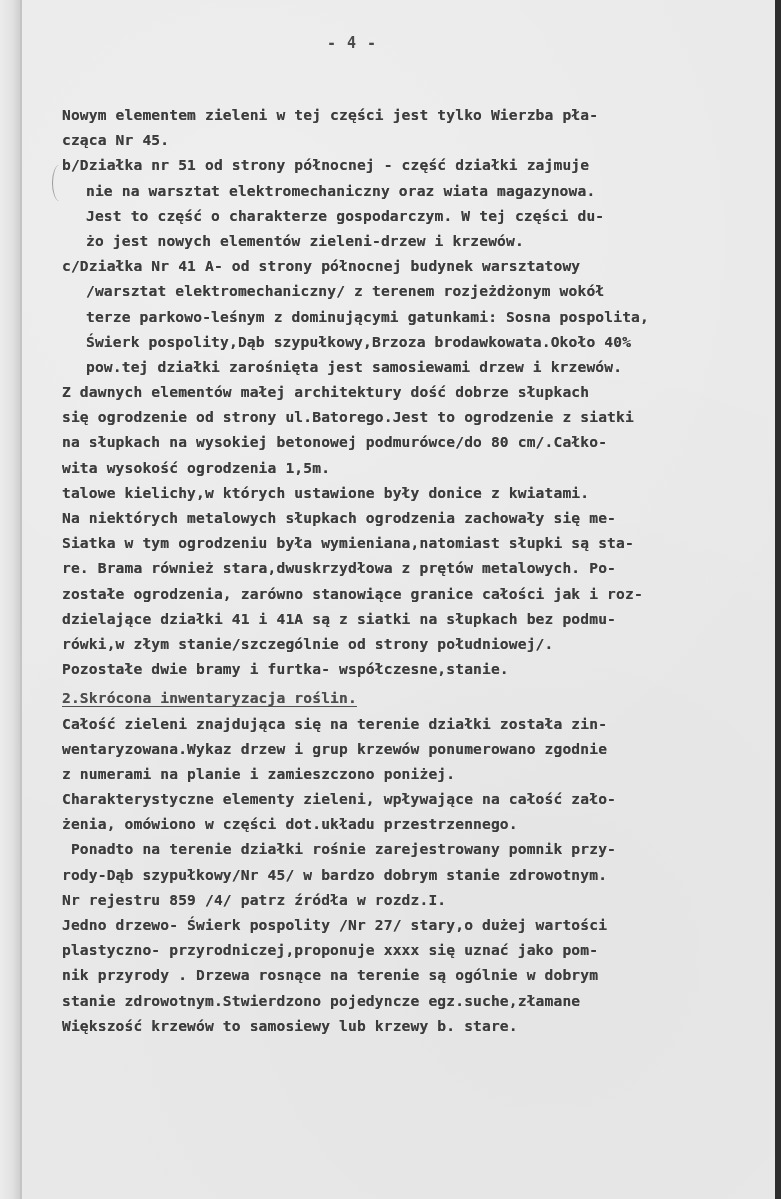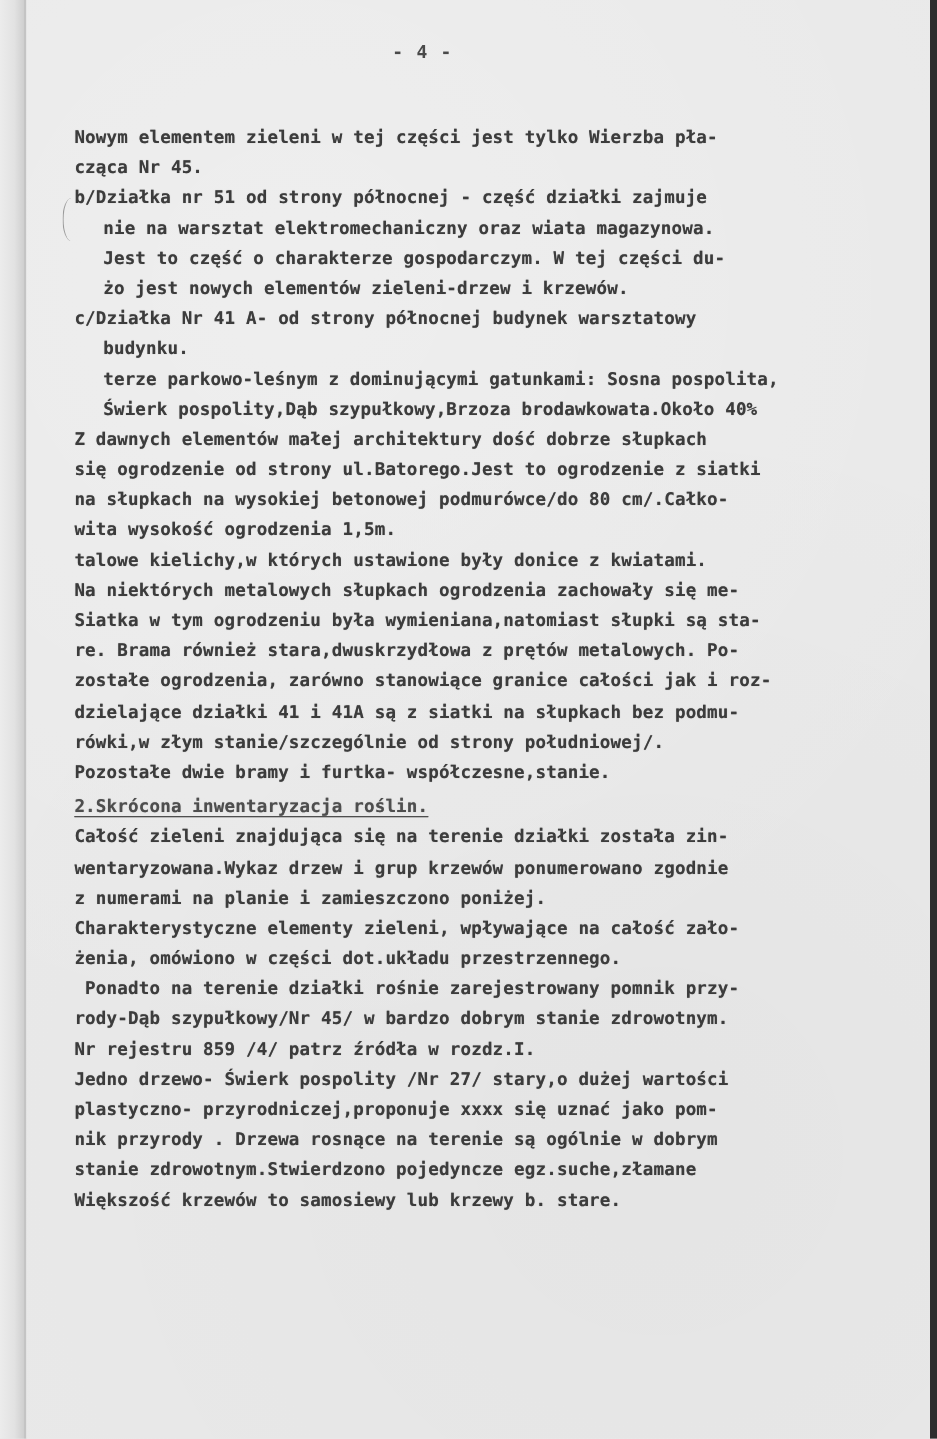--- a/index.html
+++ b/index.html
@@ -115,26 +115,27 @@
 
     <div>
       <div class="line">b/Działka nr 51 od strony północnej - część działki zajmuje</div>
       <div class="line indent">nie na warsztat elektromechaniczny oraz wiata magazynowa.</div>
       <div class="line indent">Jest to część o charakterze gospodarczym. W tej części du-</div>
       <div class="line indent">żo jest nowych elementów zieleni-drzew i krzewów.</div>
     </div>
 
     <div>
       <div class="line">c/Działka Nr 41 A- od strony północnej budynek warsztatowy</div>
-      <div class="line indent">budynku.</div>
+      <div class="line indent">/warsztat elektromechaniczny/ z terenem rozjeżdżonym wokół</div>
     </div>
 
     <div>
       <div class="line indent">terze parkowo-leśnym z dominującymi gatunkami: Sosna pospolita,</div>
       <div class="line indent">Świerk pospolity,Dąb szypułkowy,Brzoza brodawkowata.Około 40%</div>
+      <div class="line indent">pow.tej działki zarośnięta jest samosiewami drzew i krzewów.</div>
     </div>
 
     <div>
       <div class="line">Z dawnych elementów małej architektury dość dobrze słupkach</div>
       <div class="line">się ogrodzenie od strony ul.Batorego.Jest to ogrodzenie z siatki</div>
       <div class="line">na słupkach na wysokiej betonowej podmurówce/do 80 cm/.Całko-</div>
       <div class="line">wita wysokość ogrodzenia 1,5m.</div>
     </div>
 
     <div>

